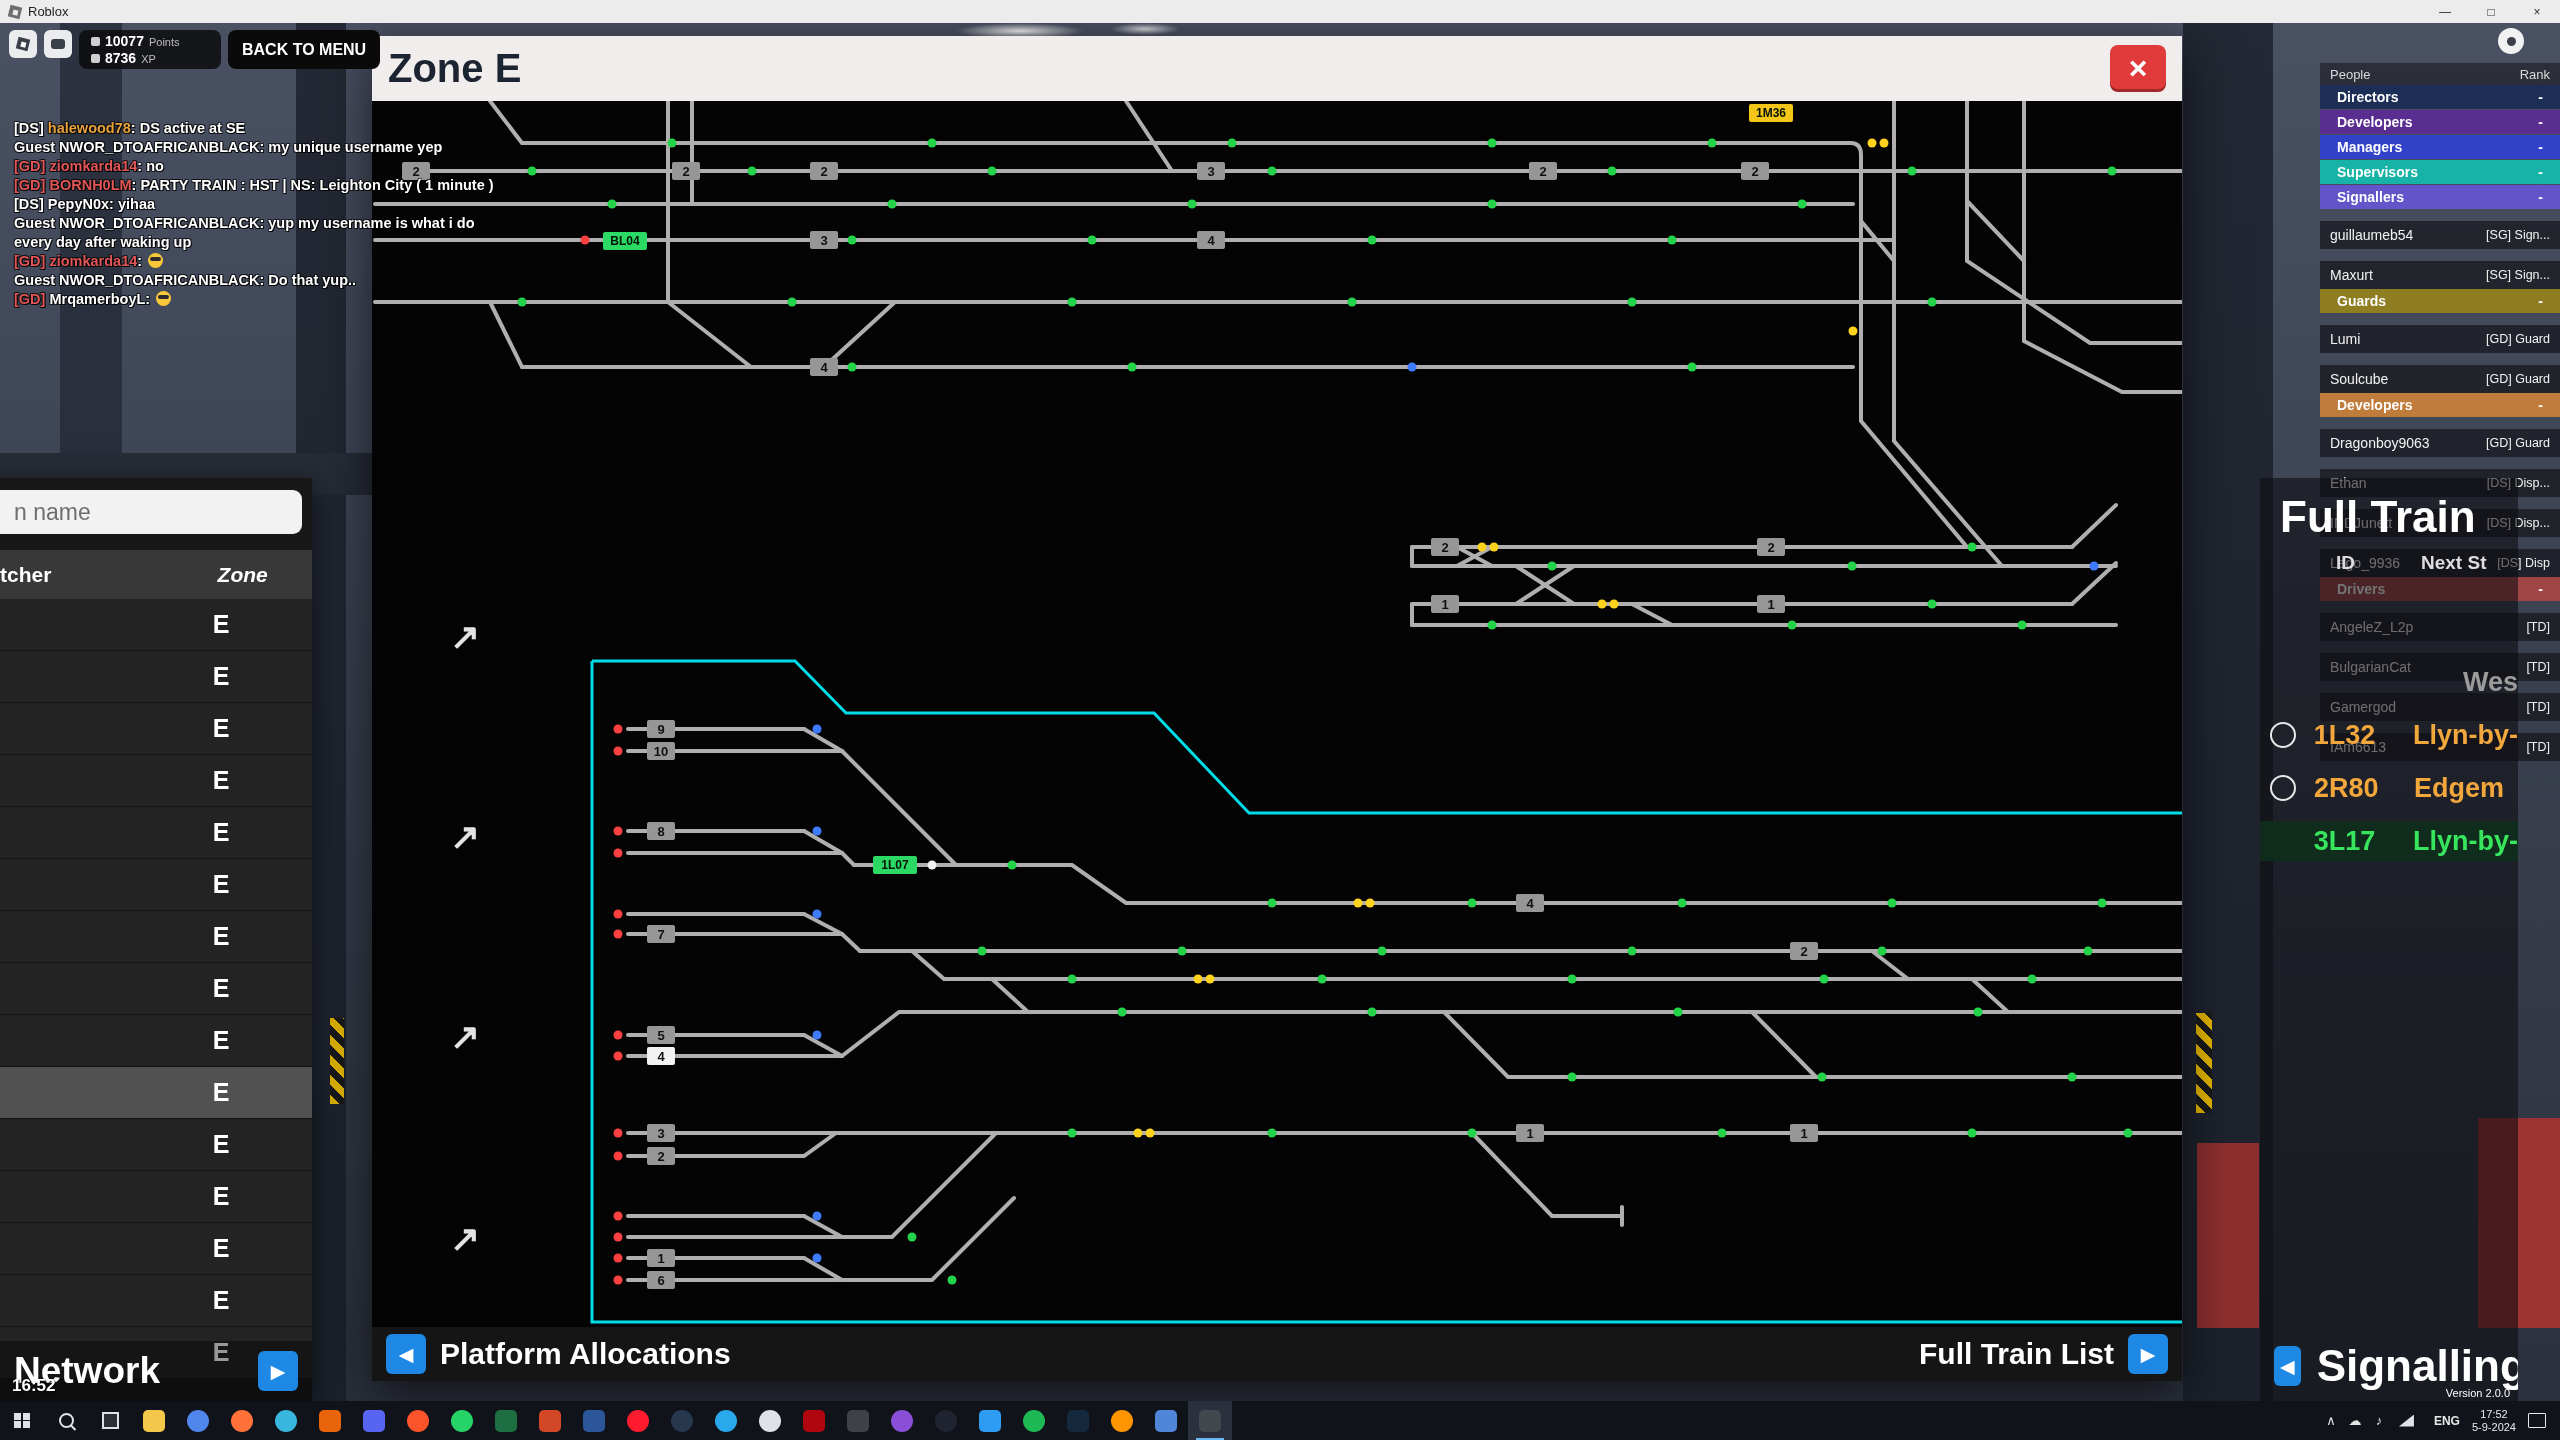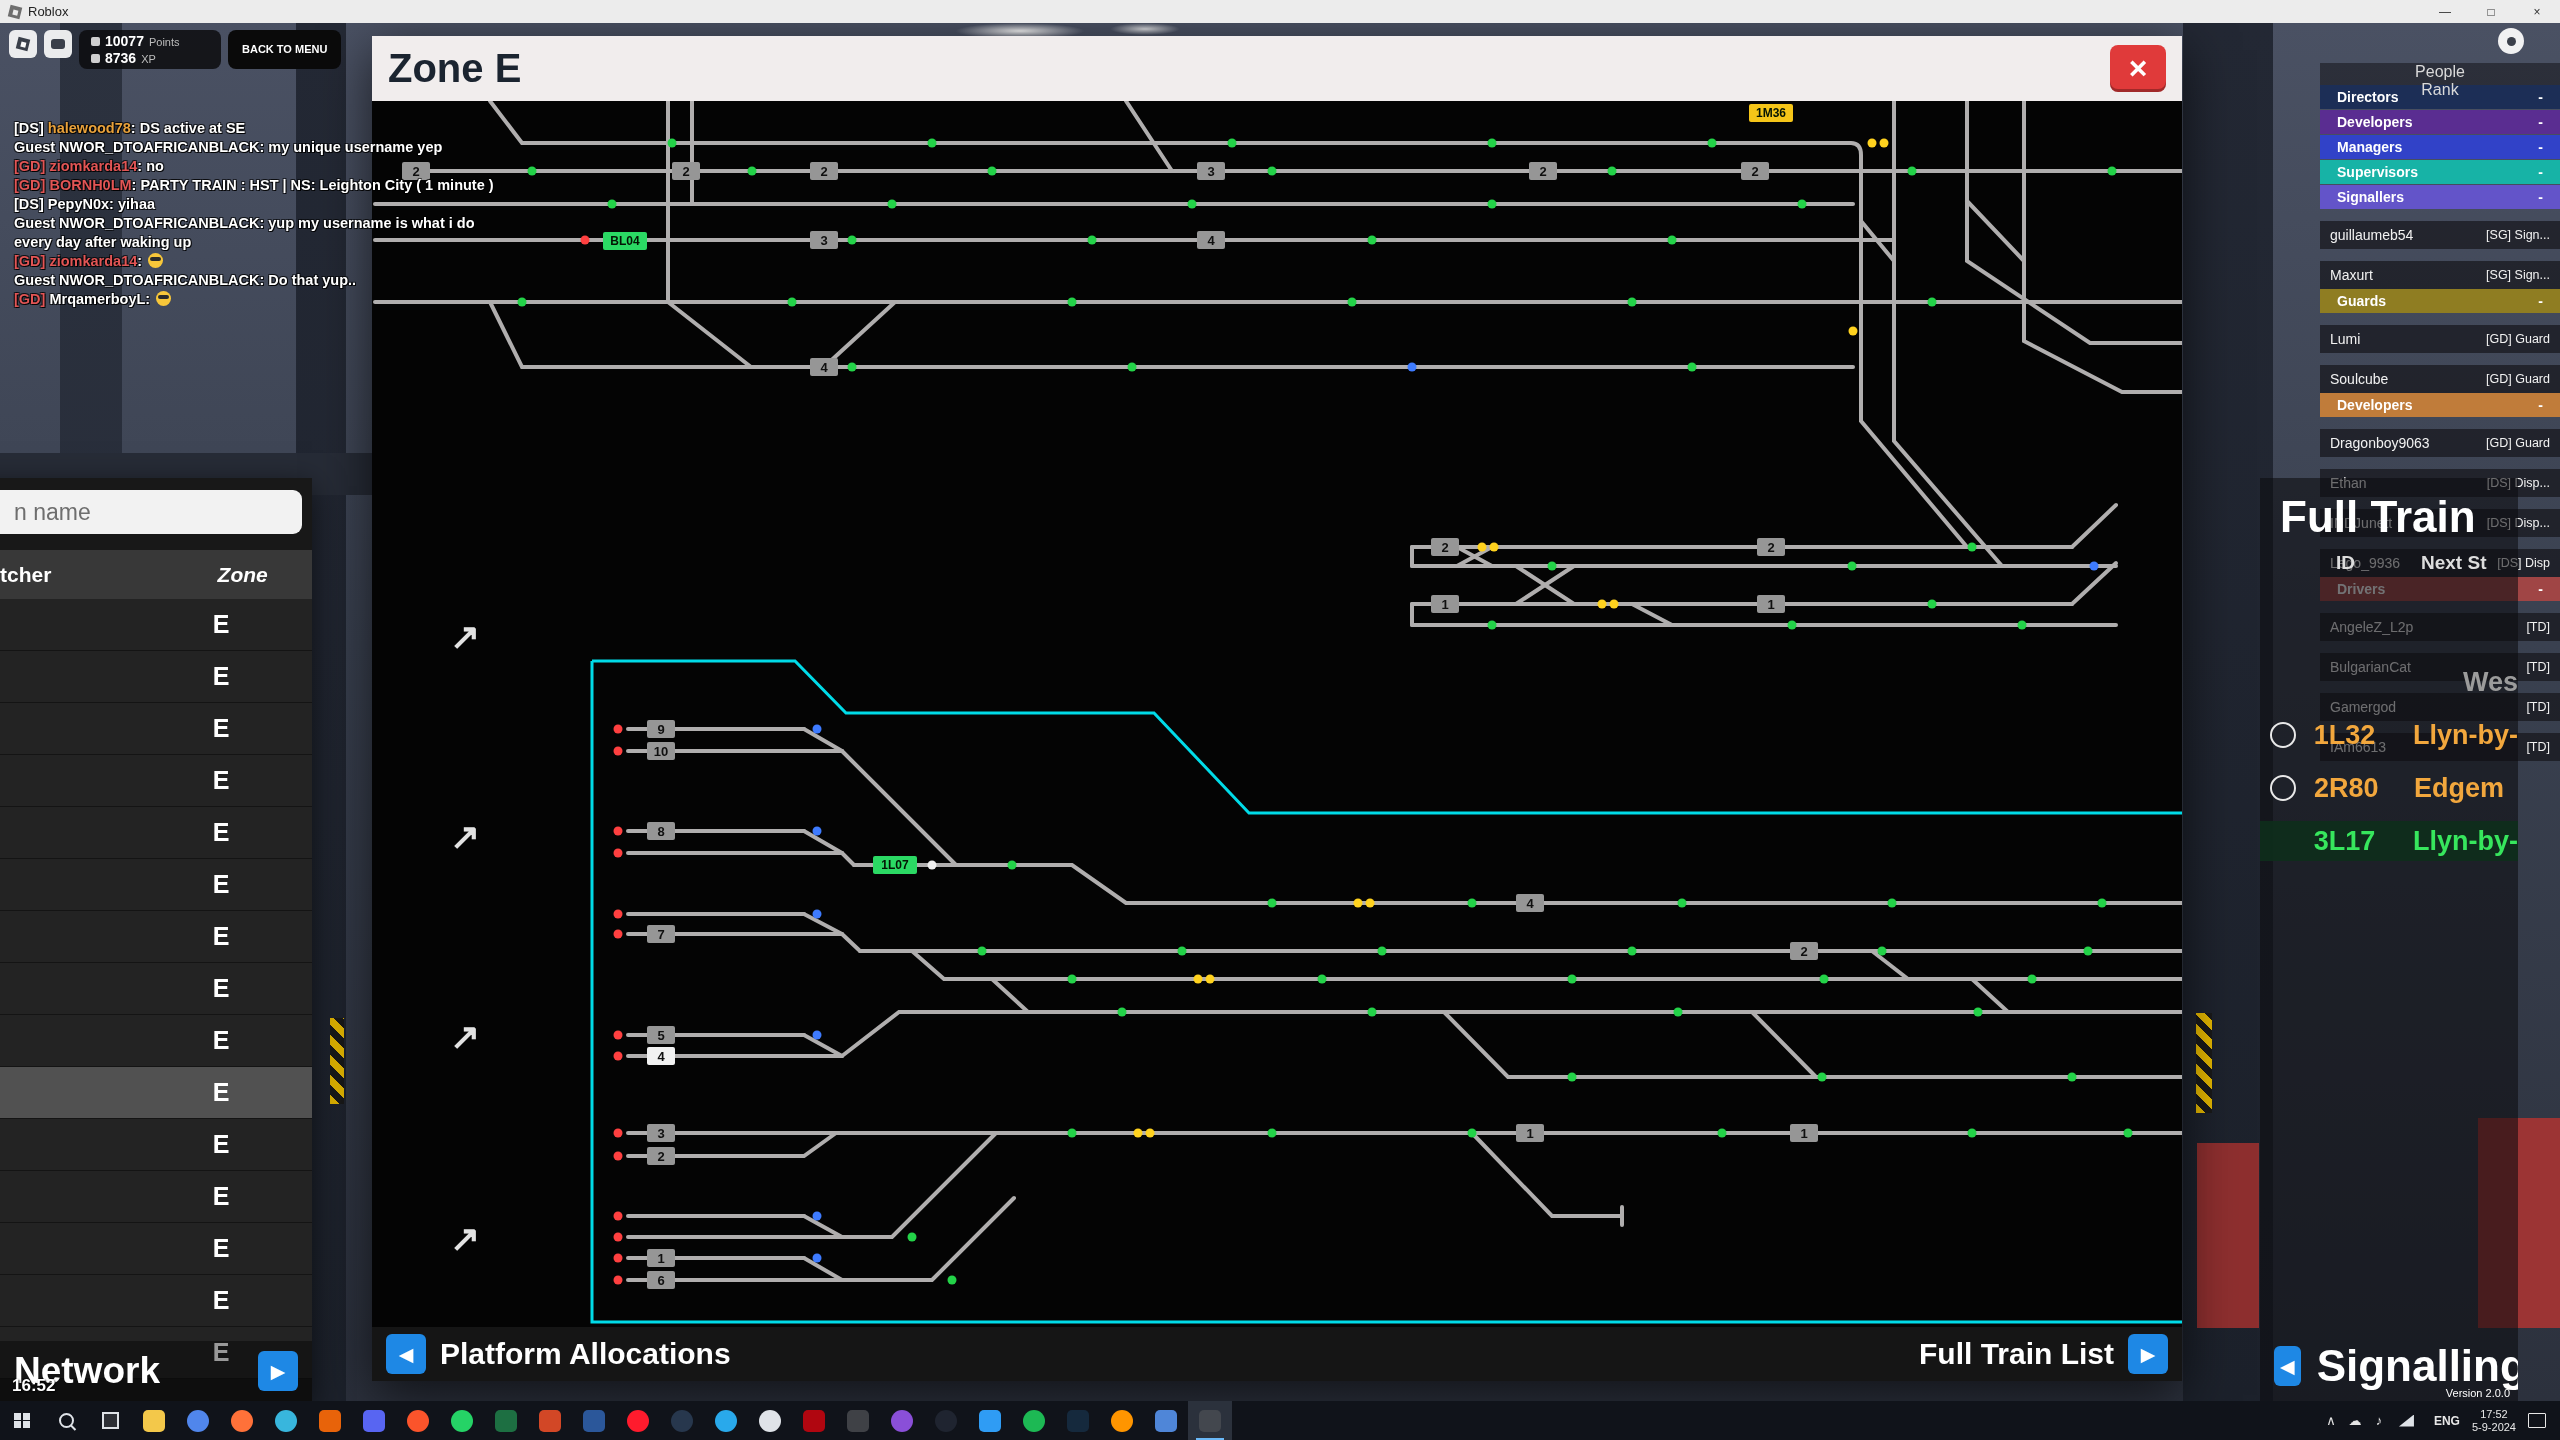--- a/index.html
+++ b/index.html
@@ -38,21 +38,21 @@
   .hud-rbx{width:12px;height:12px;background:#3a3f4a;transform:rotate(14deg);position:relative;}
   .hud-rbx::after{content:"";position:absolute;inset:3.5px;background:#fafafa;}
   .bubble{width:14px;height:10px;background:#3a3f4a;border-radius:3px;position:relative;}
   .bubble::after{content:"";position:absolute;left:3px;bottom:-4px;border:4px solid transparent;border-top-color:#3a3f4a;}
   .ptbox{background:rgba(12,12,14,.85);border-radius:8px;color:#fff;padding:3px 12px;
     display:flex;flex-direction:column;justify-content:center;gap:1px;min-width:118px;}
   .ptrow{display:flex;align-items:baseline;gap:5px;}
   .ptrow .dot{width:9px;height:9px;border-radius:2px;background:#cfcfcf;align-self:center;}
   .ptrow b{font-size:14px;}
   .ptrow .plbl{font-size:11px;color:#bdbdbd;}
-  .backbtn{background:#0a0a0a;color:#fff;border:none;border-radius:8px;font-size:11px;font-weight:700;
+  .backbtn{background:#0a0a0a;color:#fff;border:none;border-radius:8px;font-size:16px;font-weight:700;
     line-height:15px;padding:3px 14px;text-align:center;font-family:inherit;}
   .capt{position:absolute;left:2498px;top:5px;width:26px;height:26px;border-radius:50%;
     background:rgba(250,250,250,.95);display:flex;align-items:center;justify-content:center;z-index:12;}
   .capt i{width:9px;height:9px;border-radius:50%;background:#3a3f4a;}
 
   
   .chat{position:absolute;left:14px;top:96px;width:540px;z-index:11;font-size:14.5px;font-weight:600;
     line-height:19px;color:#fff;
     text-shadow:1px 1px 0 rgba(0,0,0,.9),-1px -1px 0 rgba(0,0,0,.6),1px -1px 0 rgba(0,0,0,.6),-1px 1px 0 rgba(0,0,0,.6);}
   .emoji{display:inline-block;width:15px;height:15px;background:#f8c73a;border-radius:50%;
@@ -98,21 +98,21 @@
   .pbox{fill:#969696;}
   .pbox.hl{fill:#f2f2f2;}
   .pnum{fill:#101010;font:700 13px "Liberation Sans",sans-serif;text-anchor:middle;}
   .hcode{fill:#041404;font:700 12px "Liberation Sans",sans-serif;text-anchor:middle;}
   .sig-g{fill:#23d348;}.sig-r{fill:#ff4040;}.sig-b{fill:#3e7bff;}.sig-y{fill:#ffd21e;}.sig-w{fill:#f0f0f0;}
   .dir-arrow{fill:#e3e3e3;font:700 36px "Liberation Sans",sans-serif;}
 
   
   .people{position:absolute;right:0;top:40px;width:240px;z-index:8;font-size:14px;}
   .pp-head{display:flex;justify-content:space-between;align-items:center;height:22px;padding:0 10px;
-    background:rgba(20,20,26,.55);color:#d9d9d9;font-size:16px;flex-direction:column;}
+    background:rgba(20,20,26,.55);color:#d9d9d9;font-size:13px;}
   .pp-cat{height:24px;margin-bottom:1px;display:flex;justify-content:space-between;align-items:center;
     padding:0 17px;color:#fff;font-weight:700;}
   .pp-mem{height:28px;margin-top:12px;background:rgba(22,22,28,.72);display:flex;justify-content:space-between;
     align-items:center;padding:0 10px;color:#f2f2f2;}
   .pp-mem .rank{font-size:12.5px;}
 
   
   .ft{position:absolute;left:2260px;top:455px;width:258px;bottom:0;background:rgba(12,12,16,.58);
     z-index:14;overflow:hidden;}
   .ft-title{margin:14px 0 0 20px;font-size:44px;font-weight:700;color:#fff;white-space:nowrap;}

